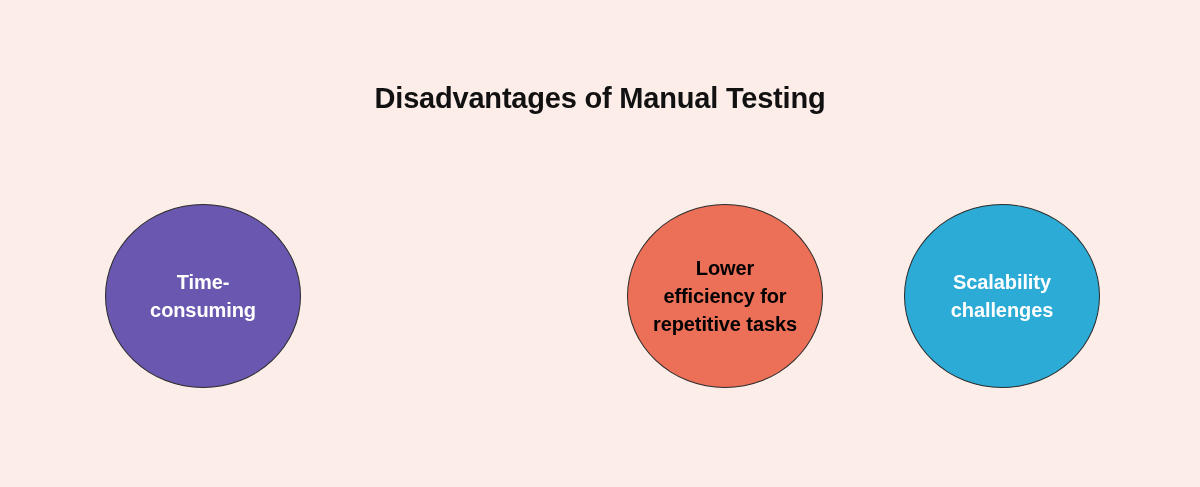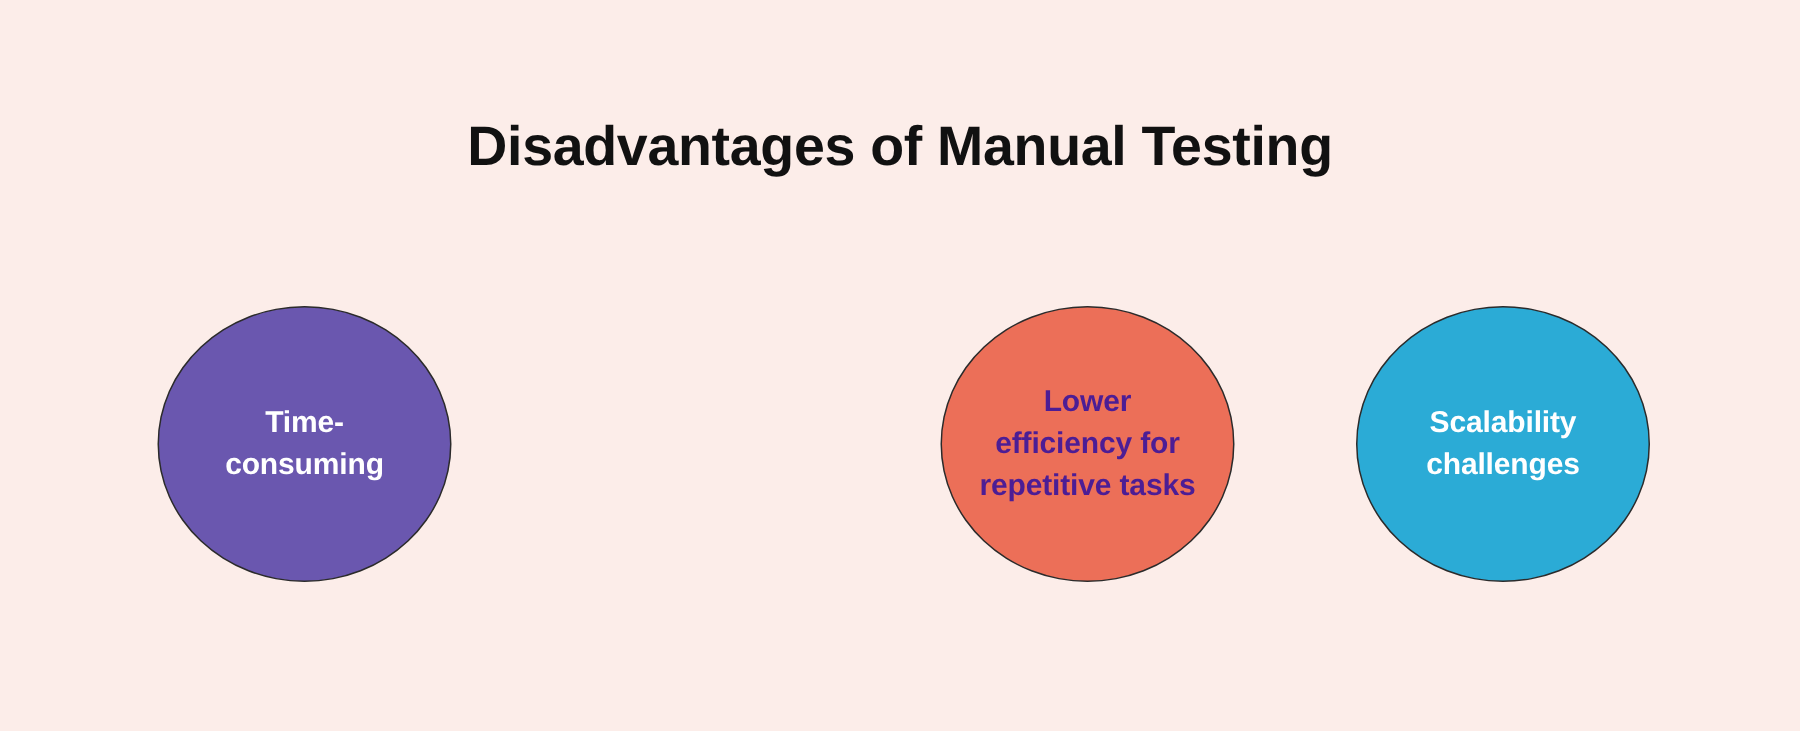--- a/index.html
+++ b/index.html
@@ -19,21 +19,21 @@
     height: 487px;
     background: #fcede9;
     box-sizing: border-box;
   }
   .title {
     position: absolute;
     top: 78px;
     left: 0;
     width: 1200px;
     text-align: center;
-    font-size: 37px;
+    font-size: 29px;
     font-weight: bold;
     color: #111111;
     letter-spacing: -0.2px;
     line-height: 40px;
     white-space: nowrap;
   }
   .circle-row {
     position: absolute;
     top: 204px;
     left: 0;
@@ -78,21 +78,21 @@
 
   <div class="circle-row">
 
     <div class="circle c0" style="background-color: rgb(106, 87, 175); border-color: rgb(43, 43, 43);">
       <span class="circle-label" style="color: rgb(255, 255, 255);">Time-
 consuming</span>
     </div>
 
 
     <div class="circle c2" style="background-color: rgb(236, 111, 88); border-color: rgb(43, 43, 43);">
-      <span class="circle-label" style="color: #4c1d95;">Lower
+      <span class="circle-label" style="color: #000000;">Lower
 efficiency for
 repetitive tasks</span>
     </div>
 
     <div class="circle c3" style="background-color: rgb(43, 171, 214); border-color: rgb(43, 43, 43);">
       <span class="circle-label" style="color: rgb(255, 255, 255);">Scalability
 challenges</span>
     </div>
 
   </div>

